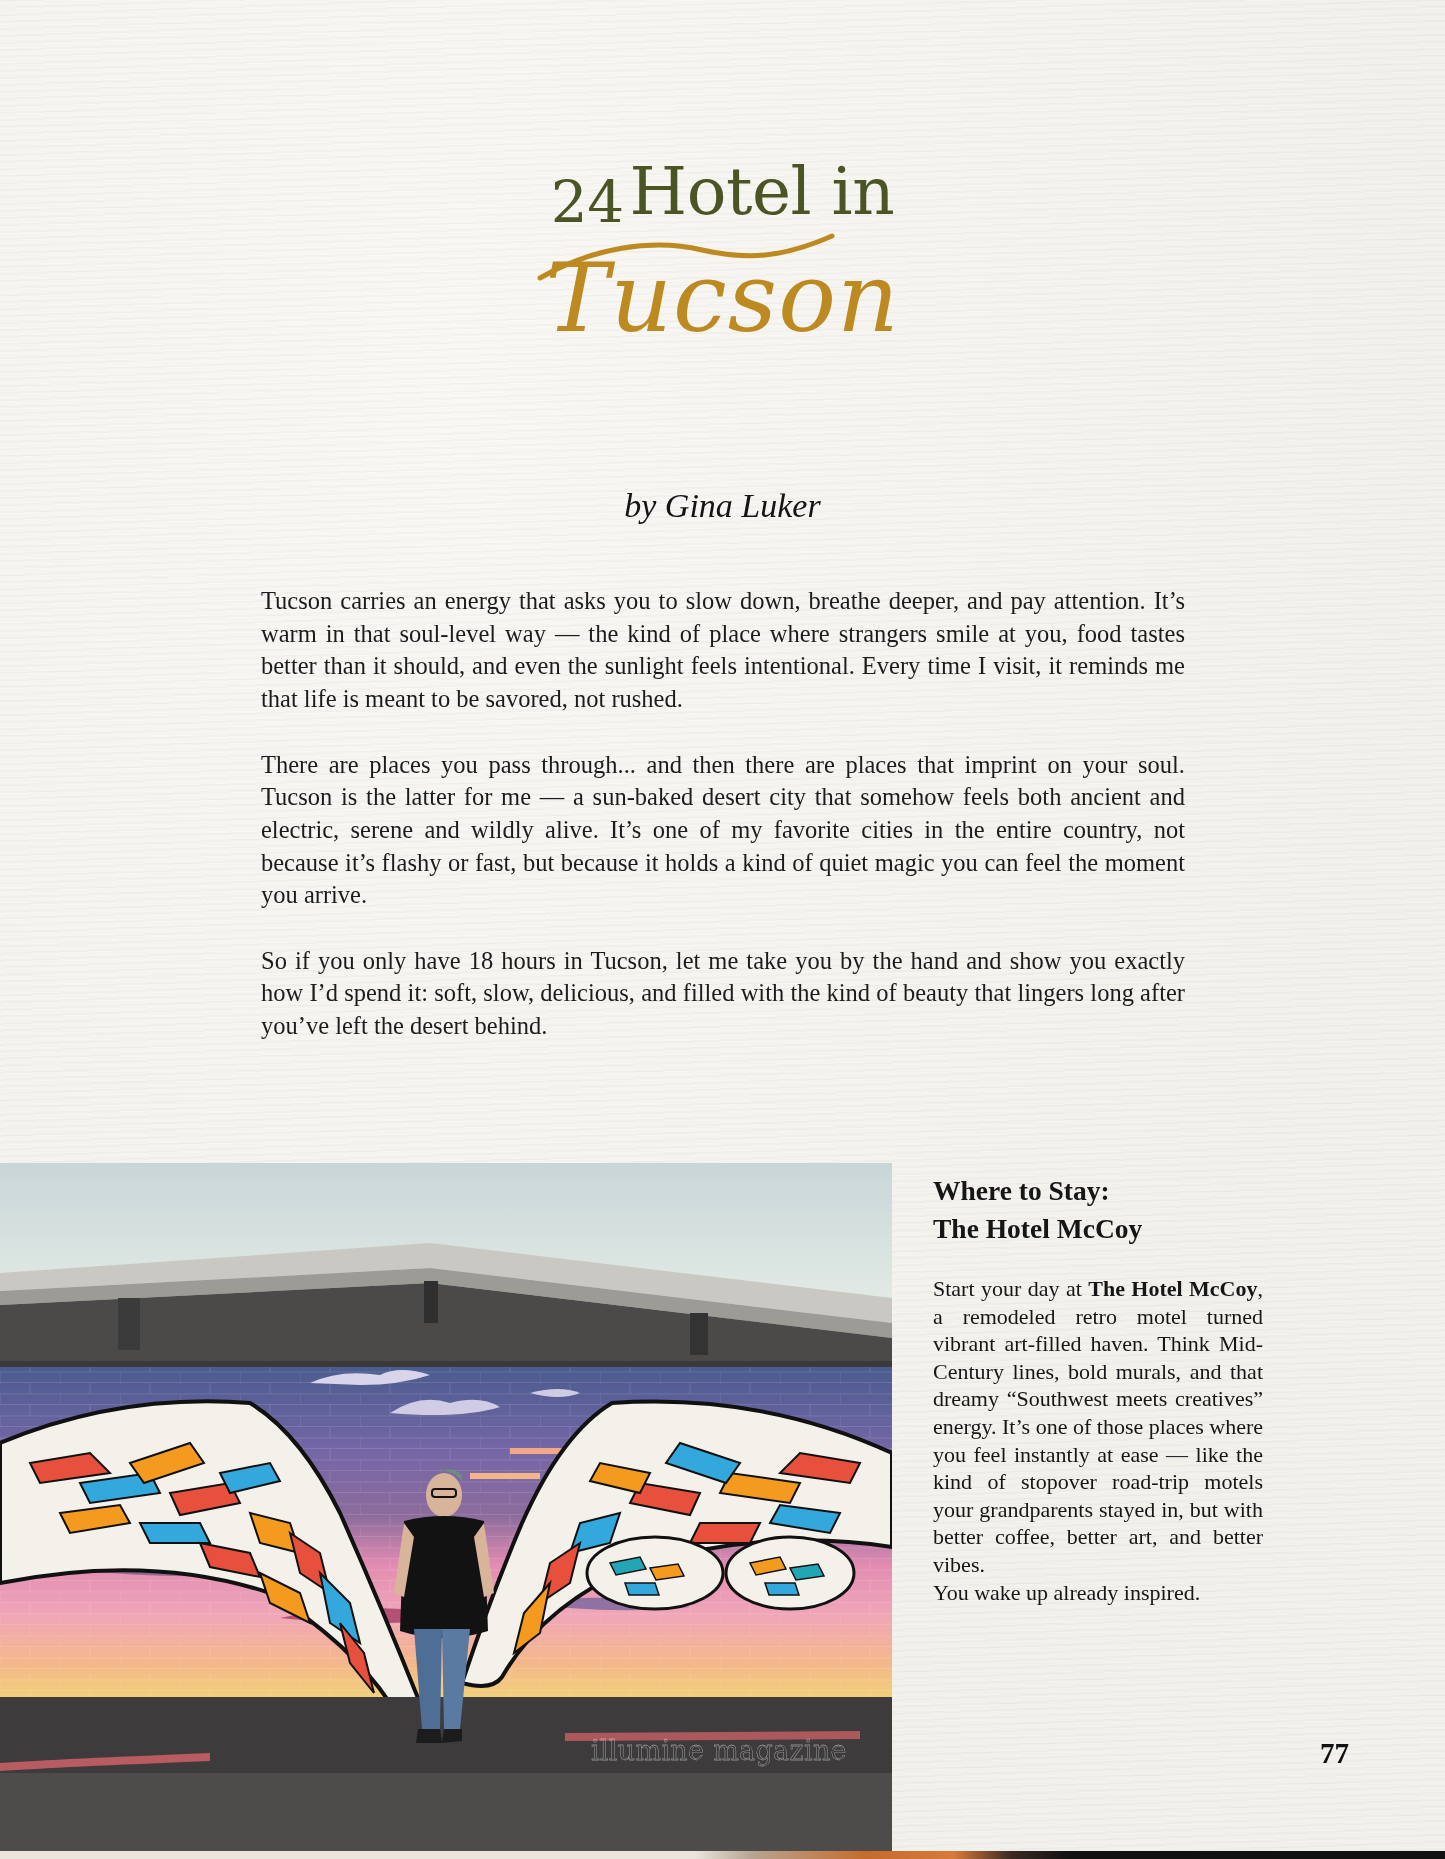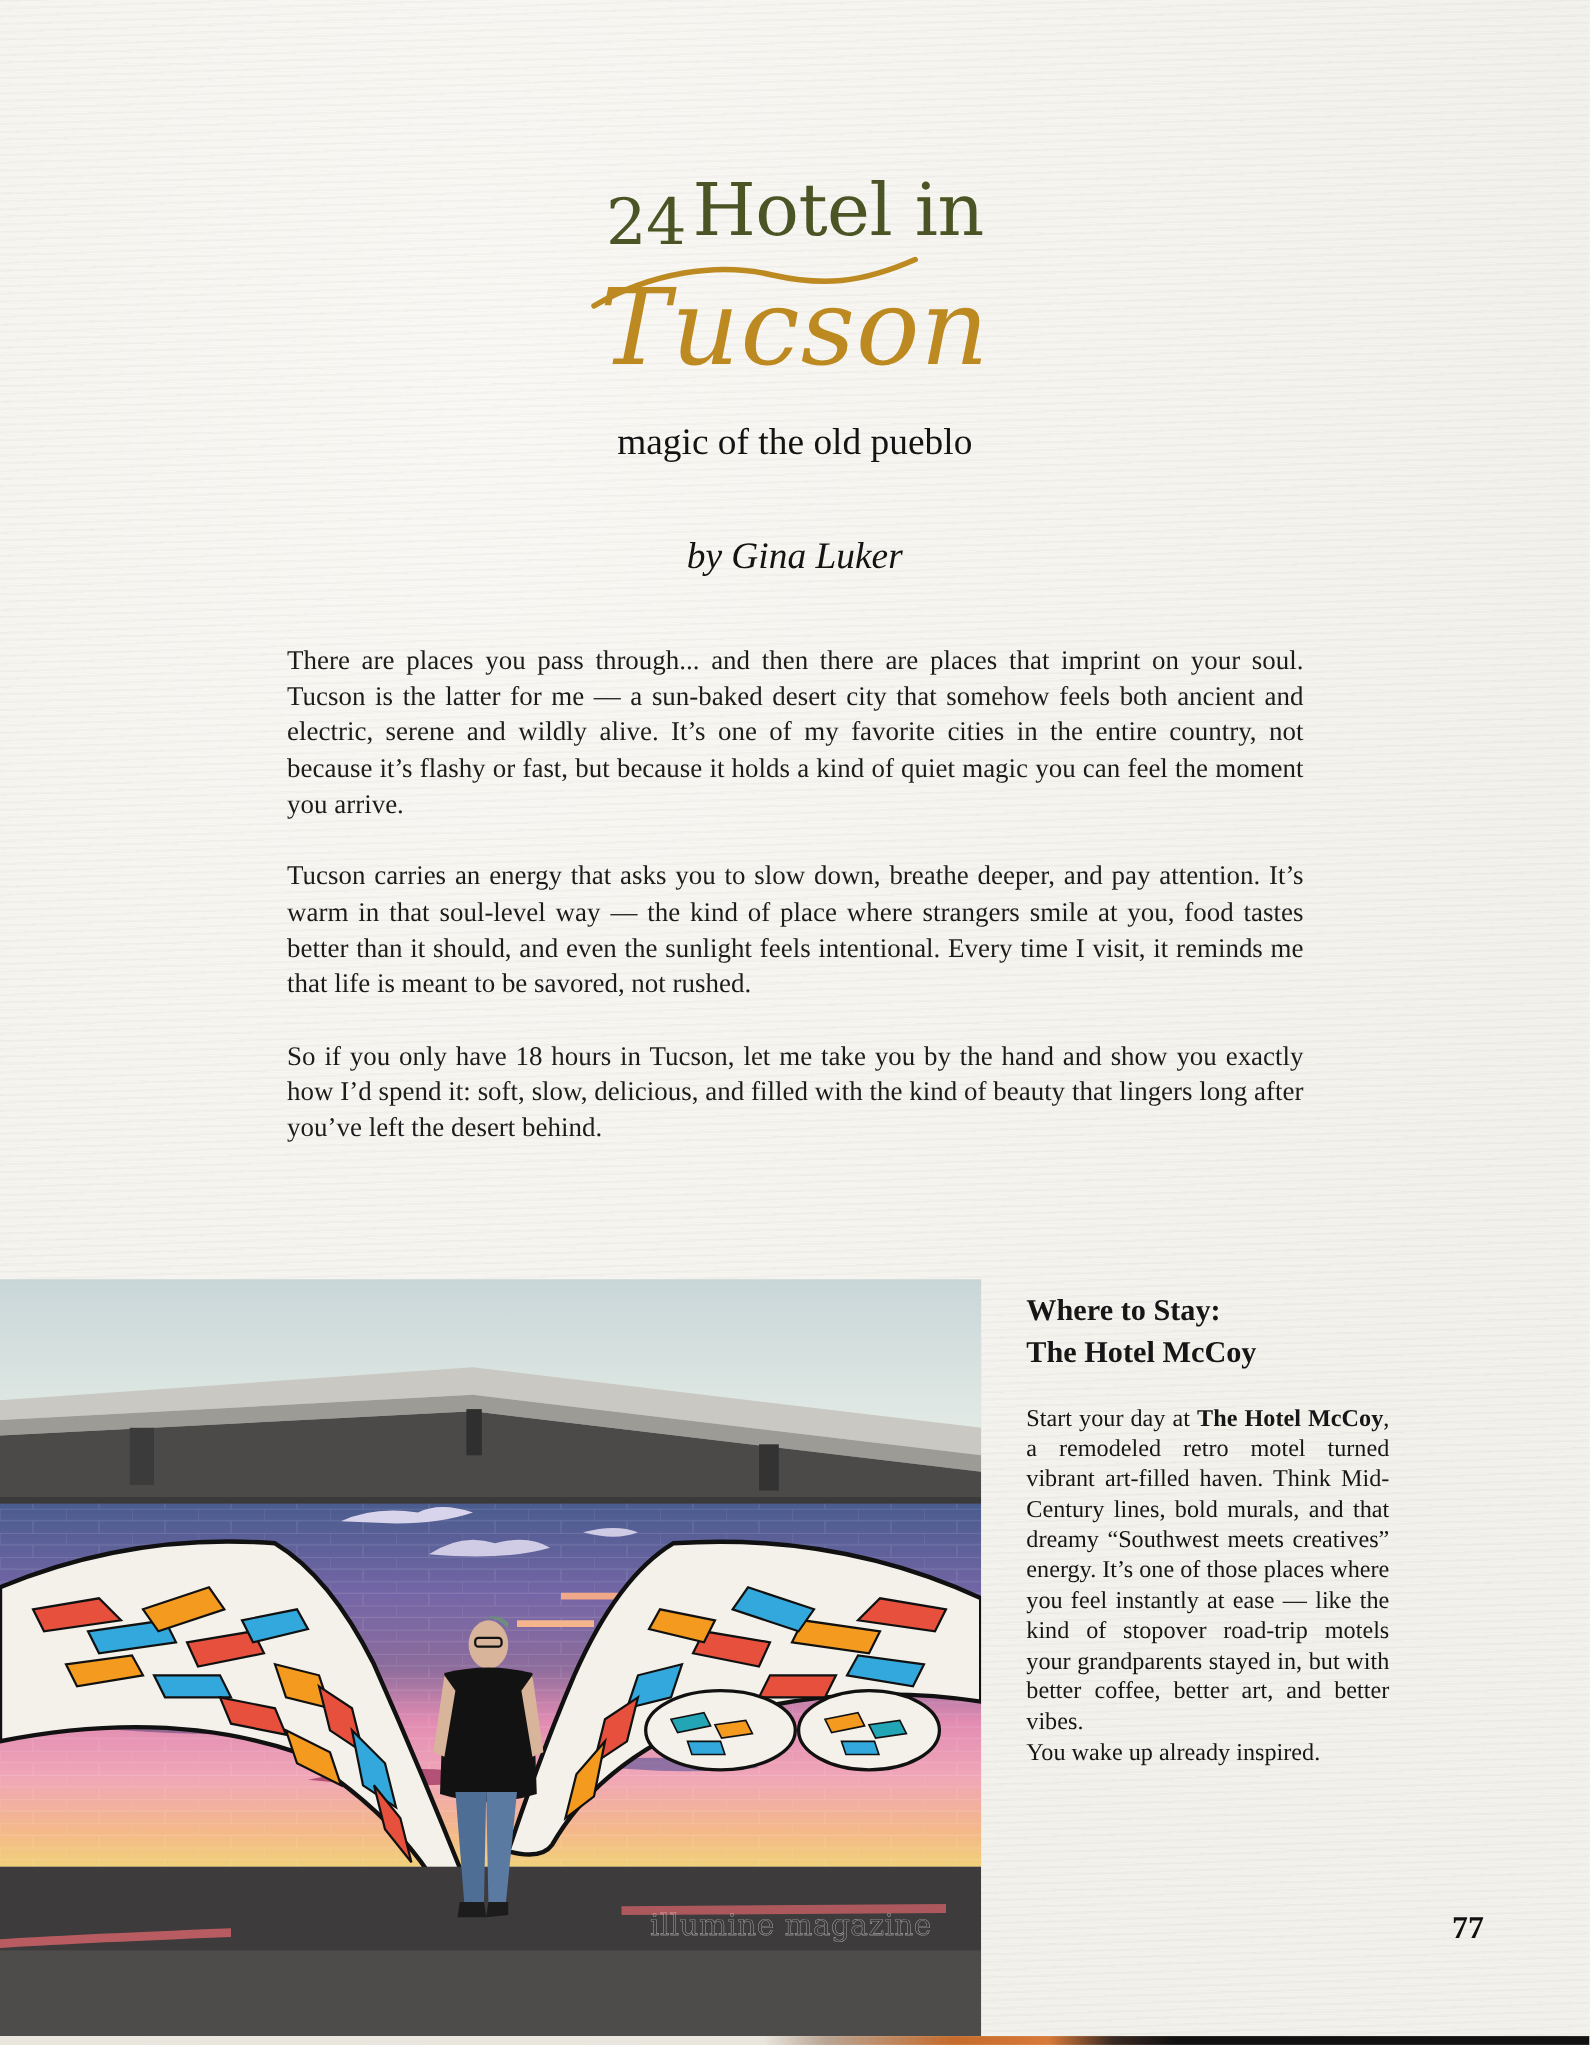--- a/index.html
+++ b/index.html
@@ -107,28 +107,27 @@
 <div class="title-line1">
   <span class="num">24</span><span>Hotel in</span>
 </div>
 
 <svg class="script-swash" viewBox="0 0 330 60">
   <path d="M8 50 C 60 20, 120 10, 170 22 C 215 32, 250 30, 300 8" fill="none" stroke="#bd8a22" stroke-width="5" stroke-linecap="round"></path>
 </svg>
 <div class="title-script">Tucson</div>
 
 <div class="subtitle">
-  <div>magic of the old pueblo</div>
 </div>
 
 <div class="byline">by Gina Luker</div>
 
 <div class="intro">
+  <p>Tucson carries an energy that asks you to slow down, breathe deeper, and pay attention. It’s warm in that soul-level way — the kind of place where strangers smile at you, food tastes better than it should, and even the sunlight feels intentional. Every time I visit, it reminds me that life is meant to be savored, not rushed.</p>
   <p>There are places you pass through... and then there are places that imprint on your soul. Tucson is the latter for me — a sun-baked desert city that somehow feels both ancient and electric, serene and wildly alive. It’s one of my favorite cities in the entire country, not because it’s flashy or fast, but because it holds a kind of quiet magic you can feel the moment you arrive.</p>
-  <p>Tucson carries an energy that asks you to slow down, breathe deeper, and pay attention. It’s warm in that soul-level way — the kind of place where strangers smile at you, food tastes better than it should, and even the sunlight feels intentional. Every time I visit, it reminds me that life is meant to be savored, not rushed.</p>
   <p>So if you only have 18 hours in Tucson, let me take you by the hand and show you exactly how I’d spend it: soft, slow, delicious, and filled with the kind of beauty that lingers long after you’ve left the desert behind.</p>
 </div>
 
 <div class="photo">
   <svg width="892" height="688" viewBox="0 0 892 688">
     <defs>
       <linearGradient id="sky" x1="0" y1="0" x2="0" y2="1">
         <stop offset="0" stop-color="#c9d6d8"></stop>
         <stop offset="1" stop-color="#e4ece6"></stop>
       </linearGradient>

